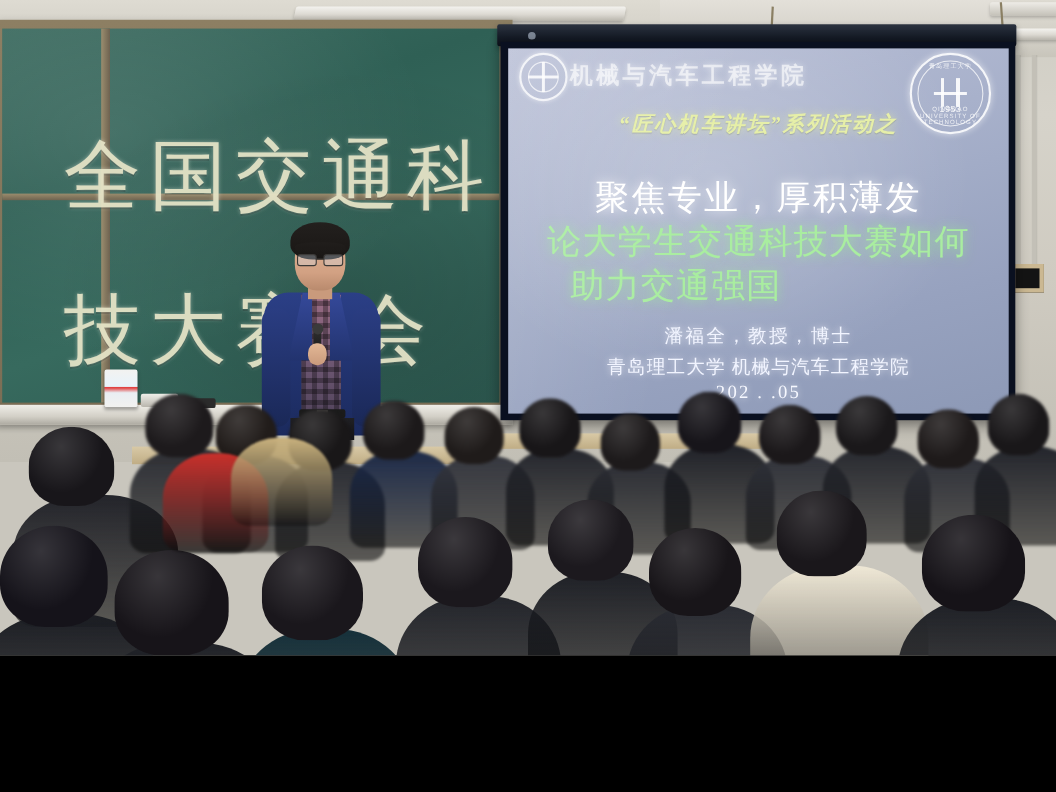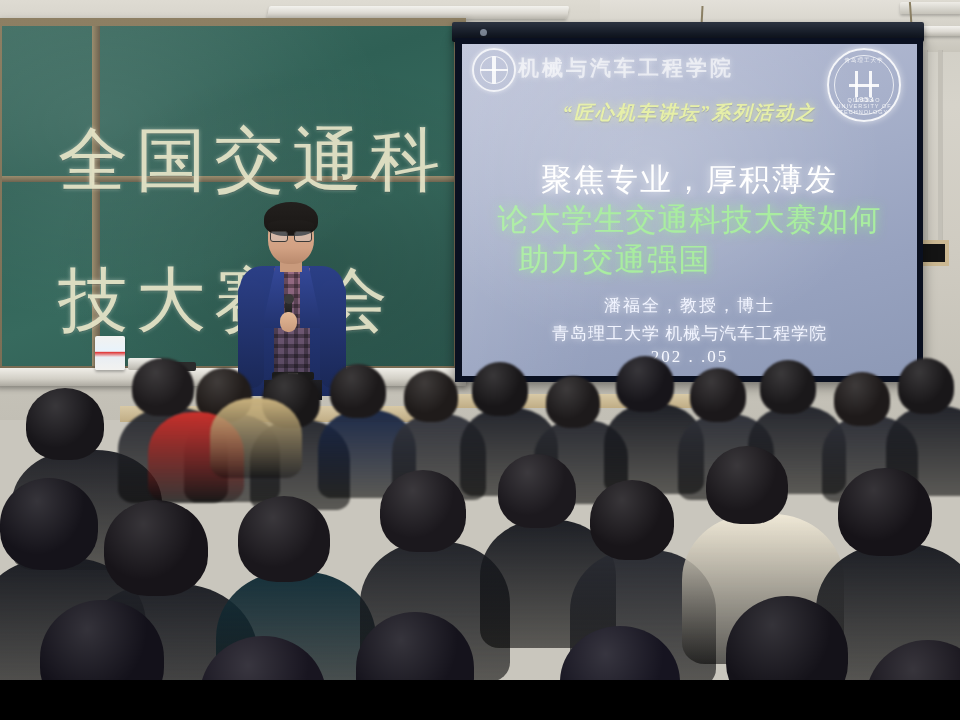--- a/index.html
+++ b/index.html
@@ -1,20 +1,20 @@
 <!DOCTYPE html>
 <html><head>
 <meta charset="utf-8">
 <style>
   html,body{margin:0;padding:0;background:#000;}
   body{font-family:"Liberation Sans","DejaVu Sans",sans-serif;}
 
   #scene{
     position:relative;
-    width:960px;height:680px;
+    width:960px;height:596px;
     overflow:hidden;
     background:#c9c6bd;
   }
 
   
   .wall{
     position:absolute;left:0;top:0;width:960px;height:420px;
     background:linear-gradient(180deg,#cfcdc4 0%,#d6d3ca 25%,#cfcbc1 60%,#c2bfb5 100%);
   }
   .ceiling{

